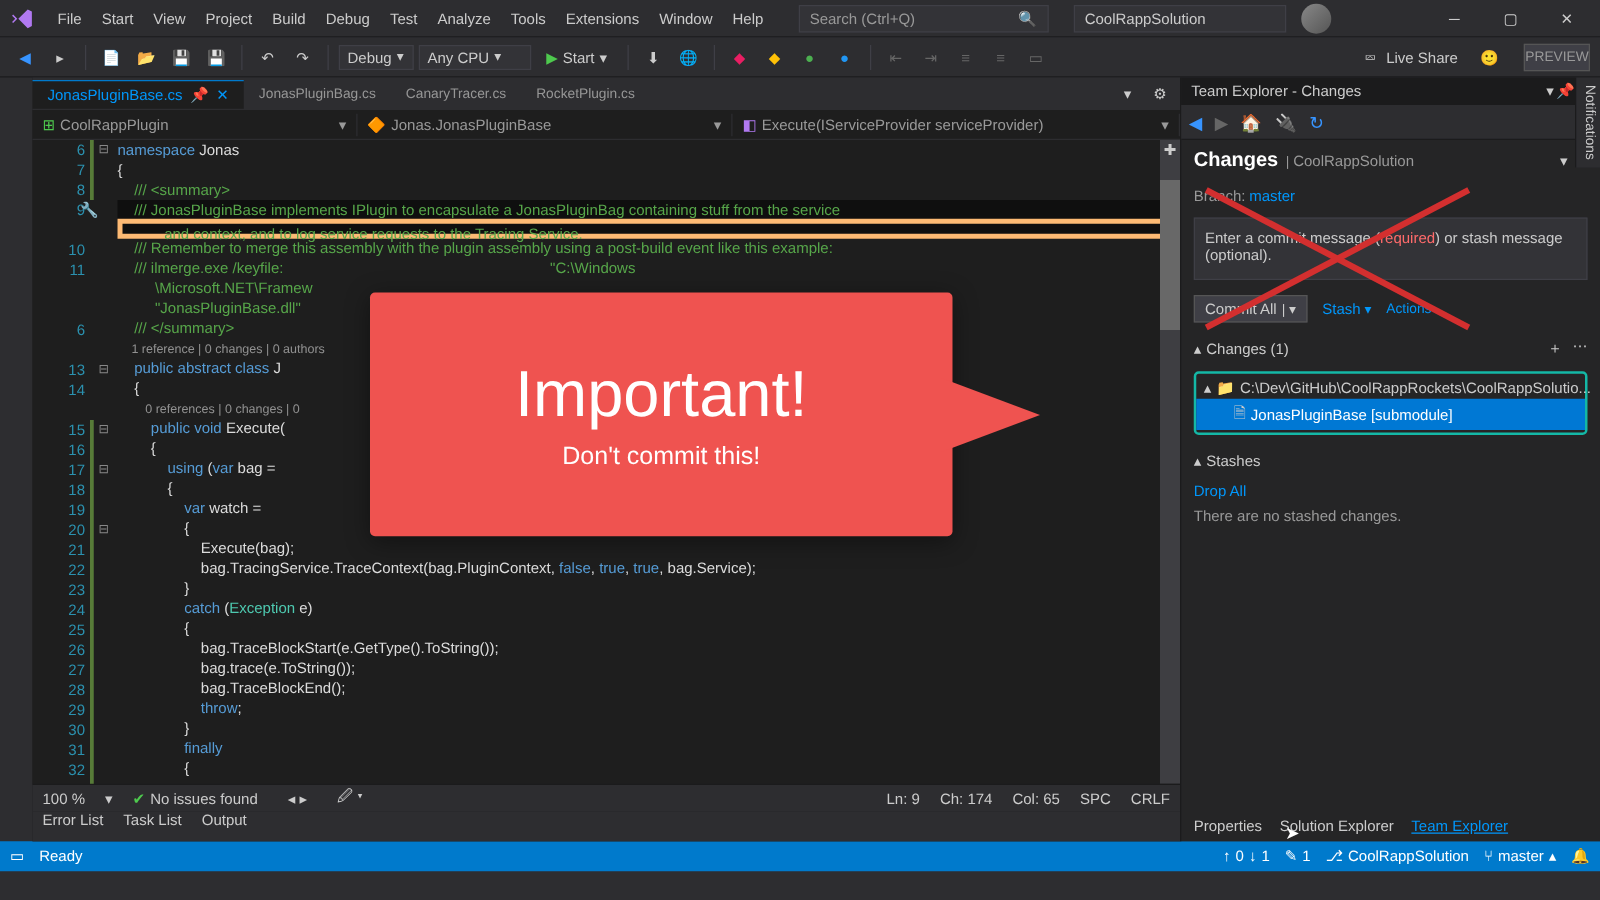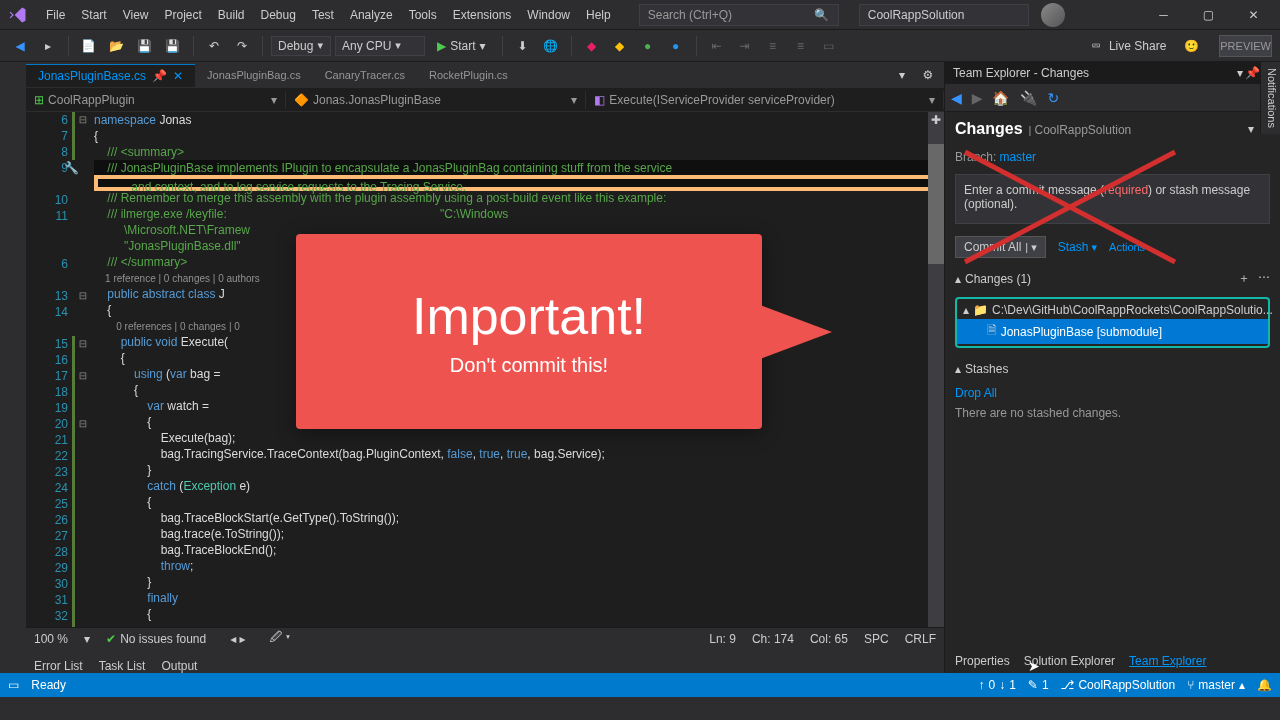--- a/index.html
+++ b/index.html
@@ -42,21 +42,21 @@
 .codelens { color: #919191; font-size: 10px; }
 .highlight-bg { background: #0f0f0f; }
 .side-anno { position: absolute; left: -30px; color: #666; font-size: 12px; }
 .current-line { border: 4px solid #fdba74; margin: -1px 0; }
 .green-bar { position: absolute; width: 3px; background: #577b38; }
 .scrollbar-v { position: absolute; right: 0; top: 0; bottom: 0; width: 16px; background: #3e3e42; }
 .scrollbar-thumb { background: #686868; width: 100%; position: absolute; }
 .editor-status { height: 22px; background: #2d2d30; display: flex; align-items: center; padding: 0 8px; font-size: 11px; color: #ccc; gap: 16px; border-top: 1px solid #1b1b1c; }
 .editor-status .spacer { flex: 1; }
 .noissues { display: flex; align-items: center; gap: 4px; color: #4ec94e; }
-.panel-tabs { height: 24px; background: #2d2d30; display: flex; align-items: flex-end; padding: 0 8px; gap: 16px; font-size: 11px; }
+.panel-tabs { height: 24px; background: #2d2d30; display: flex; align-items: flex-start; padding: 0 8px; gap: 16px; font-size: 11px; }
 .panel-tab { color: #ccc; cursor: pointer; }
 .team-explorer { width: 336px; background: #252526; display: flex; flex-direction: column; border-left: 1px solid #1b1b1c; }
 .te-title { background: #1b1b1c; color: #ccc; padding: 4px 8px; display: flex; align-items: center; font-size: 11px; justify-content: space-between; }
 .te-title-right { display: flex; gap: 2px; }
 .te-toolbar { background: #2d2d30; height: 28px; display: flex; align-items: center; padding: 0 6px; gap: 10px; border-bottom: 1px solid #1b1b1c; }
 .te-toolbar .ico { color: #ccc; cursor: pointer; font-size: 14px; }
 .te-header { padding: 8px 10px; display: flex; align-items: center; justify-content: space-between; }
 .te-header-left { display: flex; align-items: baseline; gap: 6px; }
 .te-header h2 { font-size: 16px; color: #fff; }
 .te-header .sub { color: #999; font-size: 11px; }

